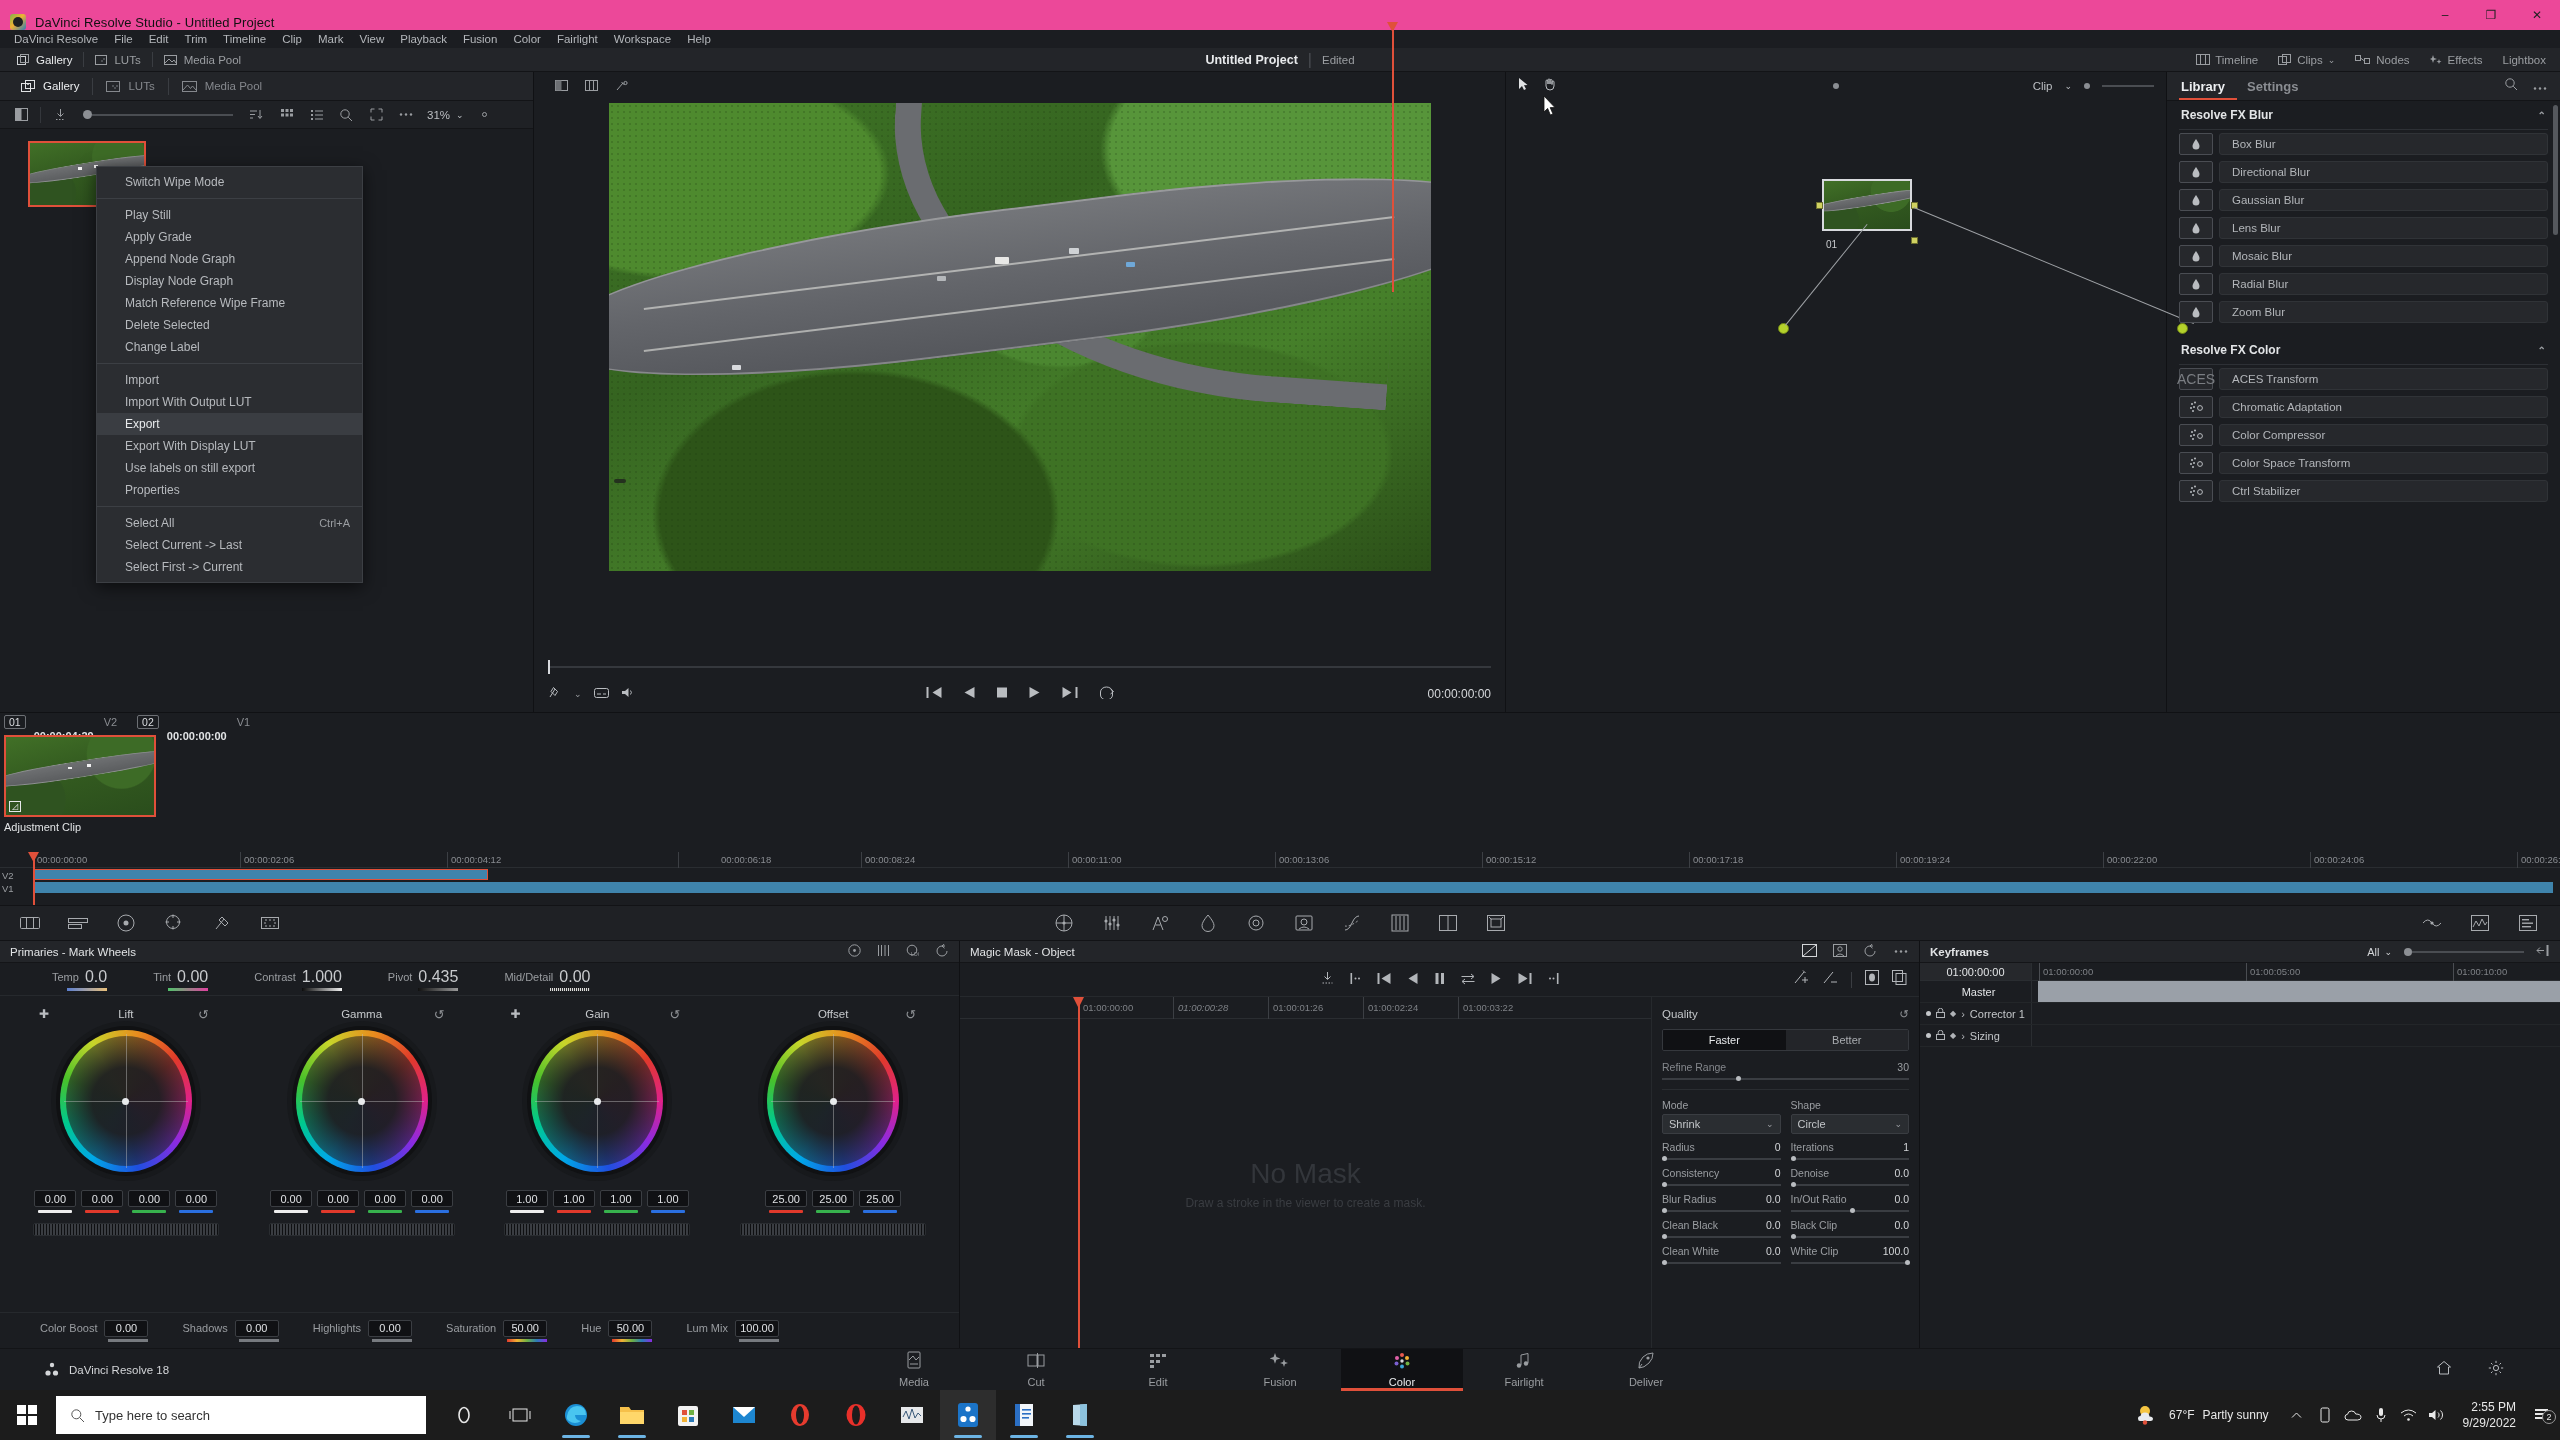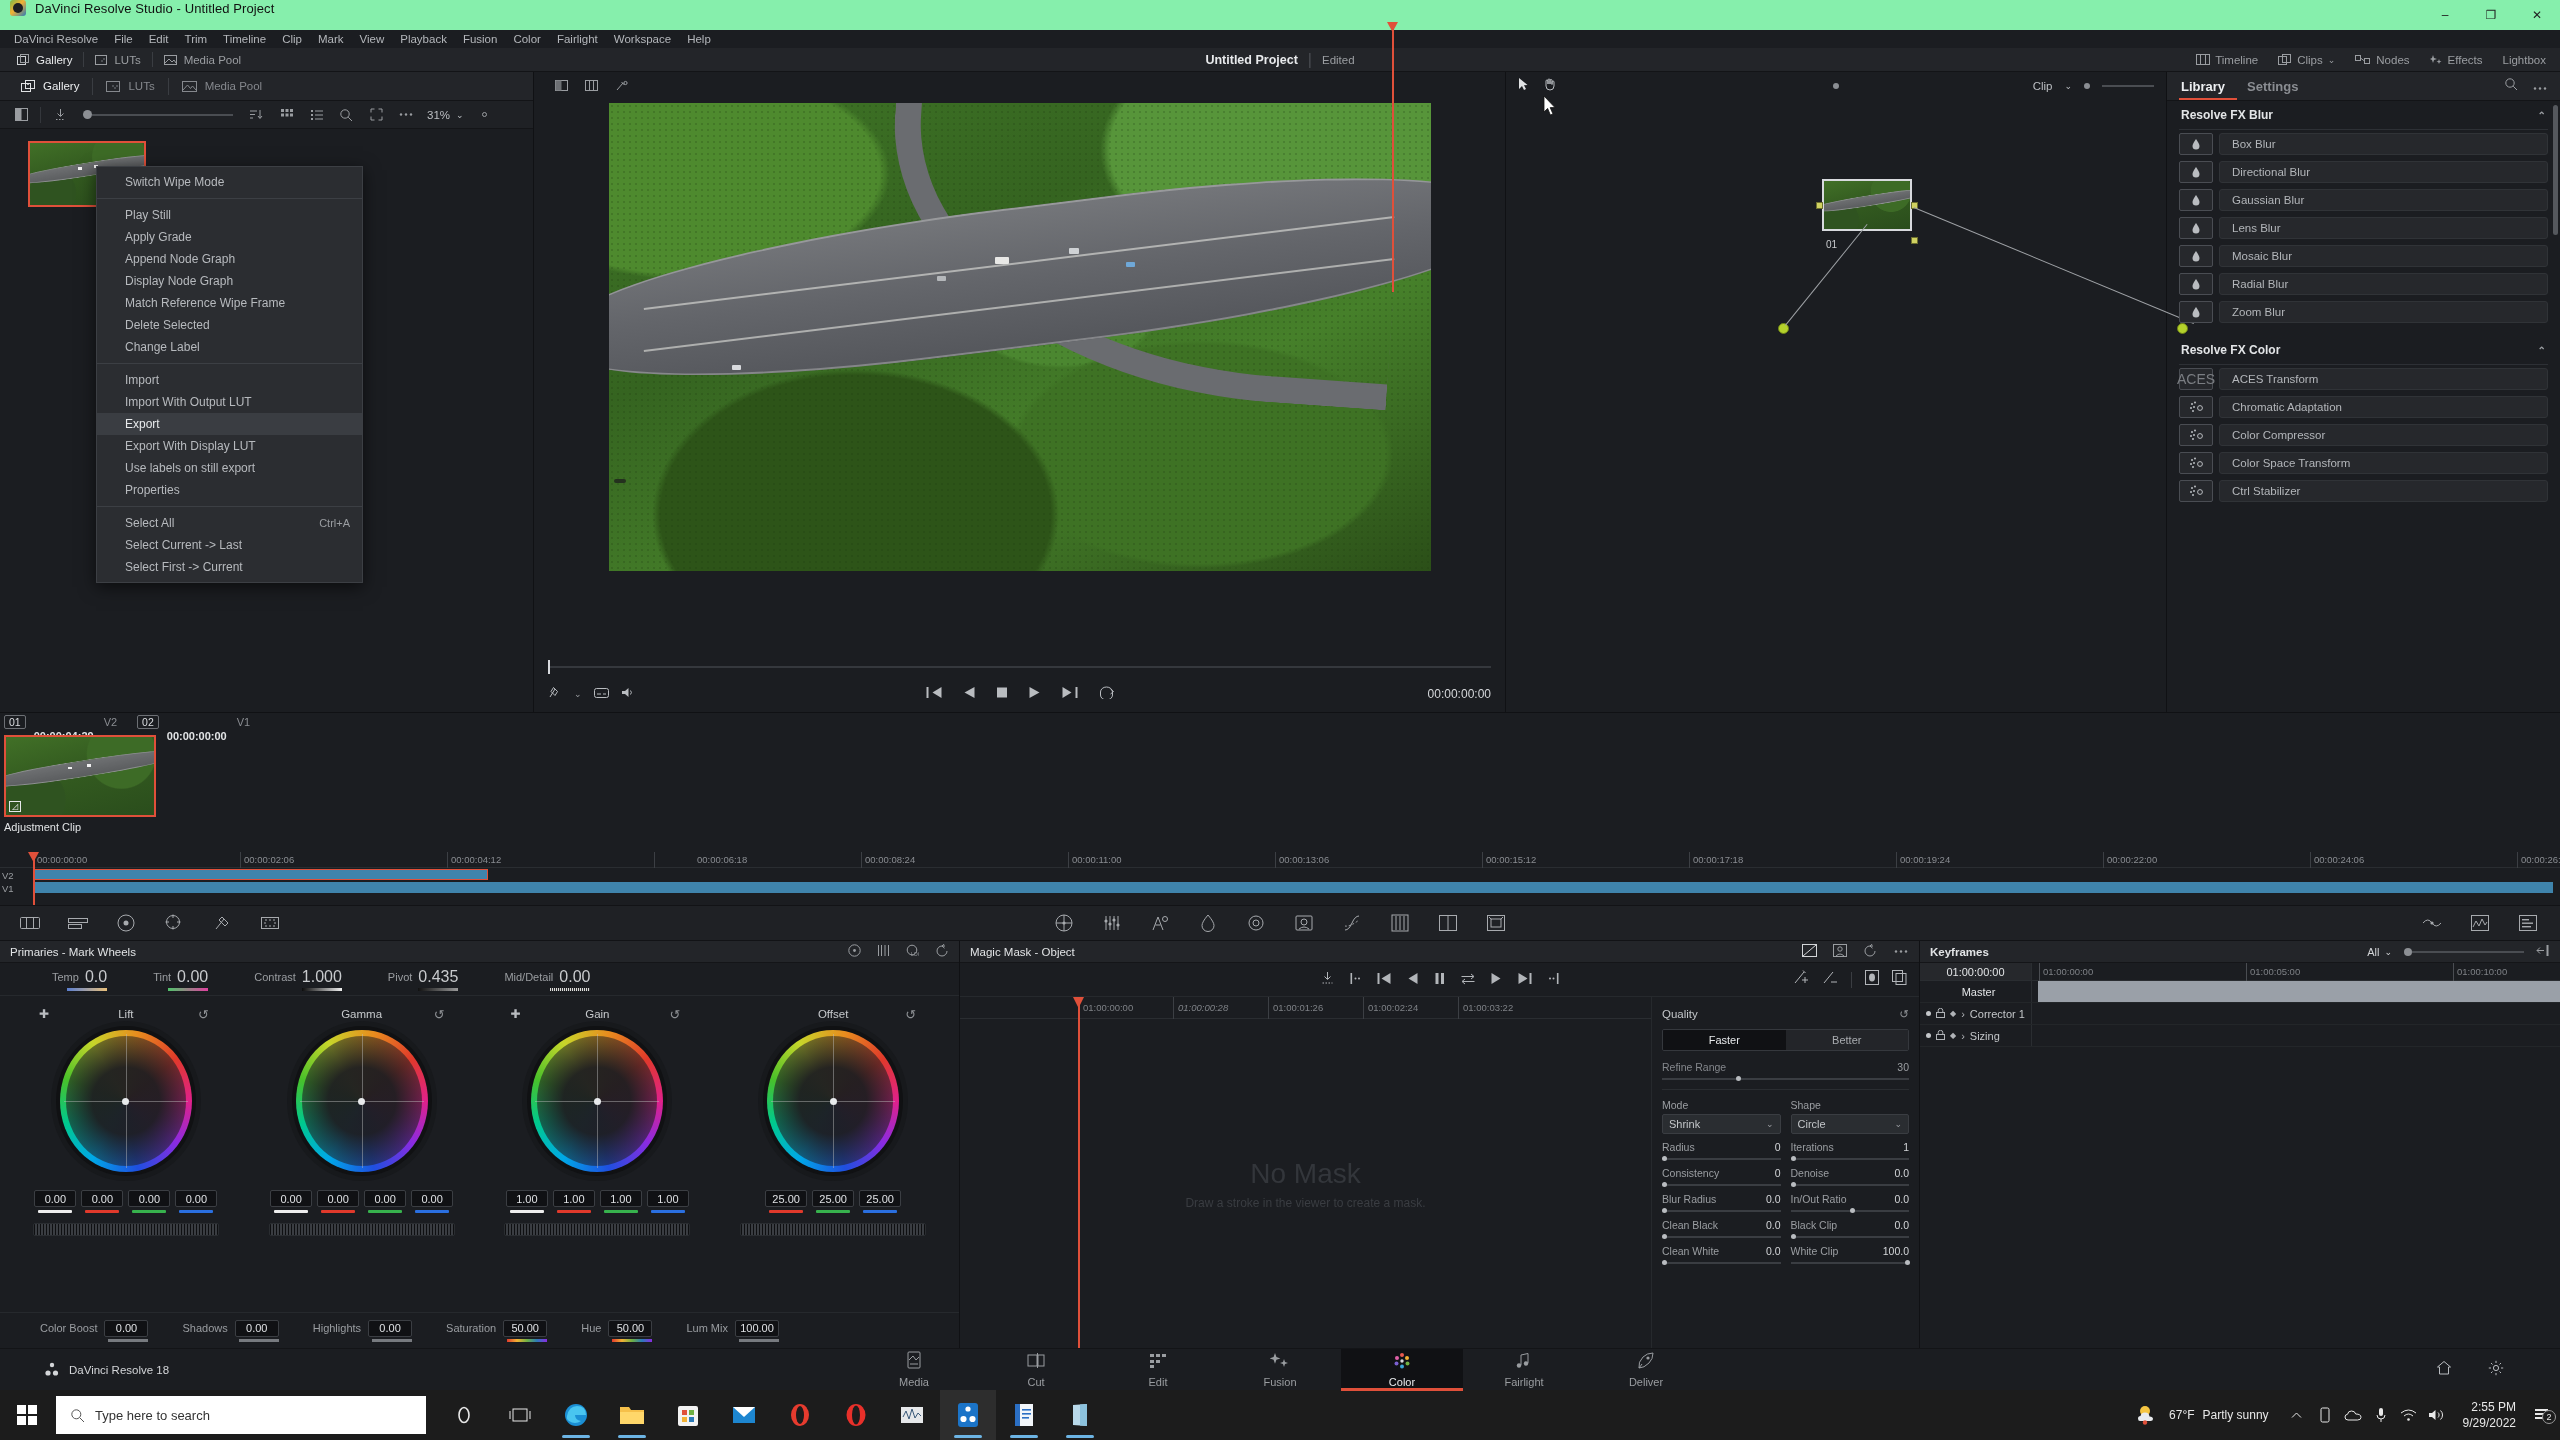--- a/index.html
+++ b/index.html
@@ -1,21 +1,21 @@
 <!DOCTYPE html>
 <html><head>
 <meta charset="utf-8">
 <style>
   * { box-sizing: border-box; margin:0; padding:0; }
   html,body { width:2560px; height:1440px; overflow:hidden; background:#1b1d21;
     font-family:"Liberation Sans", sans-serif; color:#c8cacd; -webkit-font-smoothing:antialiased; }
   .app { position:relative; width:2560px; height:1440px; display:flex; flex-direction:column; }
 
   
-  .winbar { height:30px; background:#86efac; display:flex; align-items:flex-start; flex:0 0 30px; }
+  .winbar { height:30px; background:#ec4899; display:flex; align-items:flex-end; flex:0 0 30px; }
   .winbar-left { display:flex; align-items:center; padding-left:10px; gap:9px; }
   .win-logo { width:16px; height:16px; border-radius:3px; background:linear-gradient(135deg,#7ab648,#f2b134 45%,#2a7ab8); position:relative; }
   .win-logo::after{content:"";position:absolute;inset:3px;border-radius:50%;background:#1d1f22;}
   .win-title { font-size:13px; color:#111; letter-spacing:.1px; }
   .winbar-right { margin-left:auto; display:flex; height:30px; }
   .wbtn { width:46px; height:30px; display:flex; align-items:center; justify-content:center; color:#222; font-size:12px; }
 
   
   .menubar { height:18px; background:#1b1d21; display:flex; align-items:center; gap:0; padding-left:6px; flex:0 0 18px; }
   .menubar .mi { font-size:11.5px; color:#b4b7bb; padding:0 8px; line-height:18px; white-space:nowrap; }
@@ -877,21 +877,21 @@
         <div class="cap">Adjustment Clip</div>
       </div>
     </div>
   </div>
 
   <div class="mini">
     <div class="mini-ruler" id="miniruler">
         <div class="mini-tick" style="left: 33px;">00:00:00:00</div>
         <div class="mini-tick" style="left: 240px;">00:00:02:06</div>
         <div class="mini-tick" style="left: 447px;">00:00:04:12</div>
-        <div class="mini-tick" style="left: 654px; padding-left: 42px;">00:00:06:18</div>
+        <div class="mini-tick" style="left: 678px; padding-left: 42px;">00:00:06:18</div>
         <div class="mini-tick" style="left: 861px;">00:00:08:24</div>
         <div class="mini-tick" style="left: 1068px;">00:00:11:00</div>
         <div class="mini-tick" style="left: 1275px;">00:00:13:06</div>
         <div class="mini-tick" style="left: 1482px;">00:00:15:12</div>
         <div class="mini-tick" style="left: 1689px;">00:00:17:18</div>
         <div class="mini-tick" style="left: 1896px;">00:00:19:24</div>
         <div class="mini-tick" style="left: 2103px;">00:00:22:00</div>
         <div class="mini-tick" style="left: 2310px;">00:00:24:06</div>
         <div class="mini-tick" style="left: 2517px;">00:00:26:12</div>
       </div>

